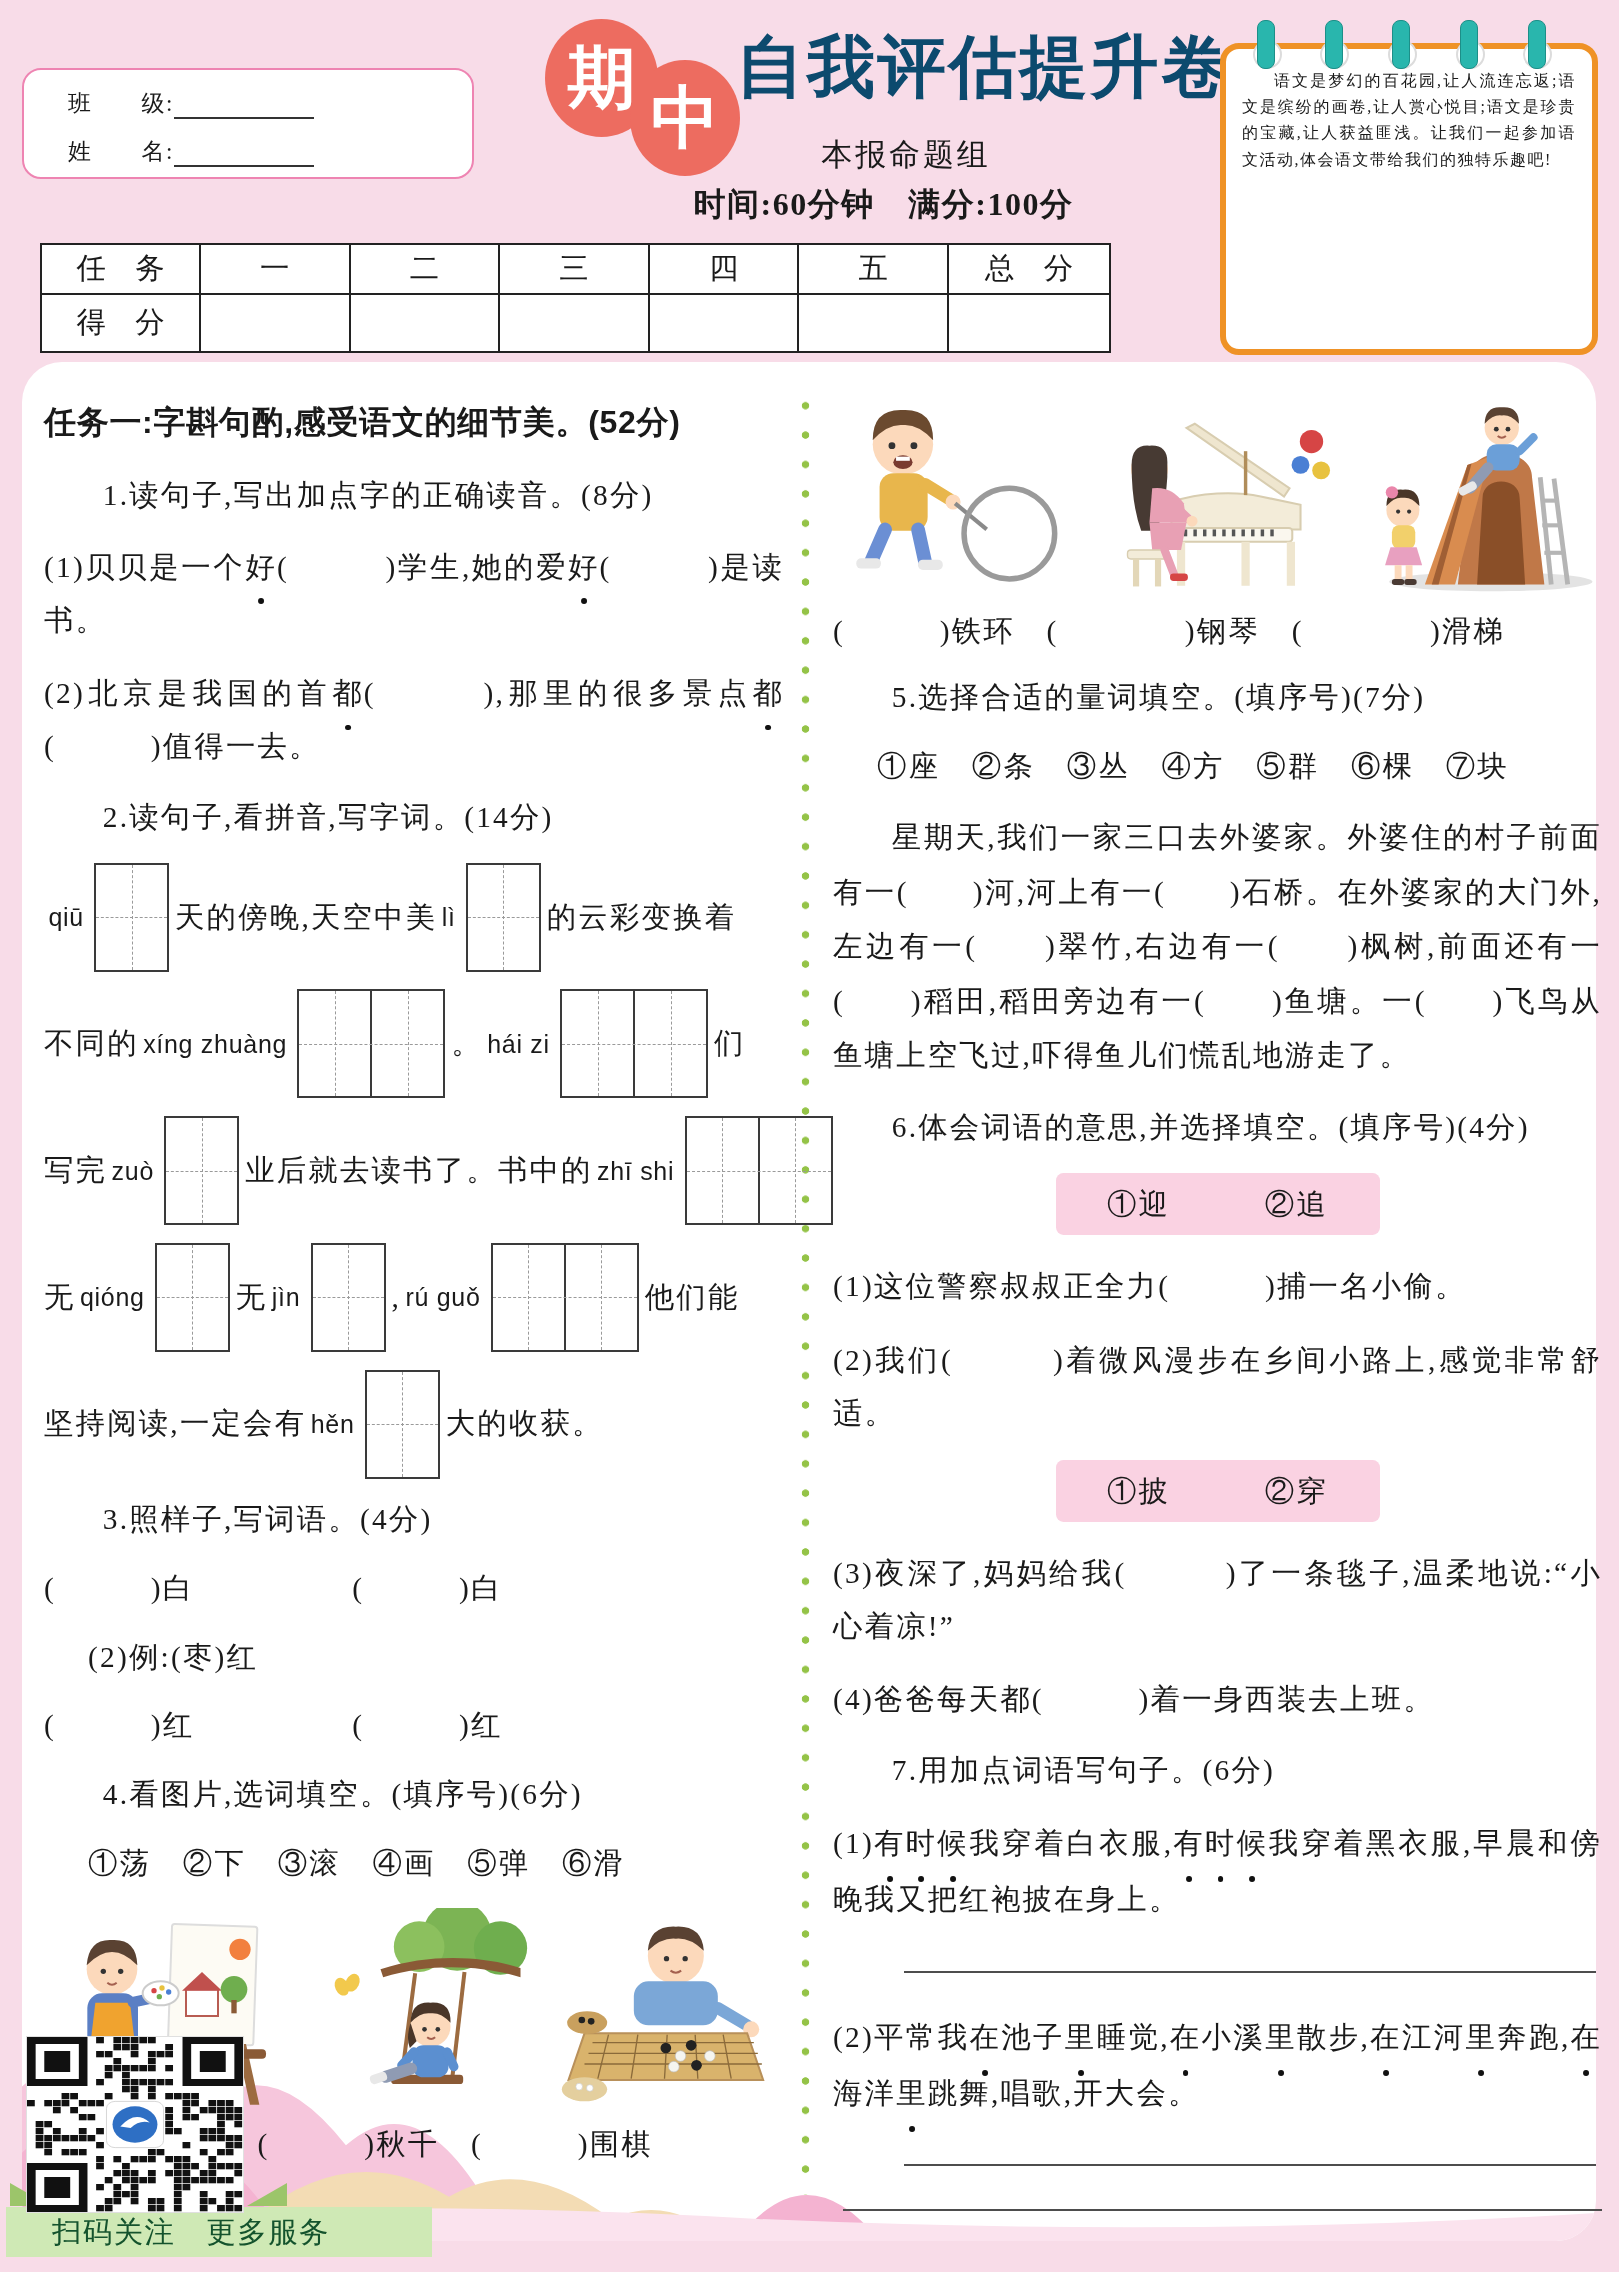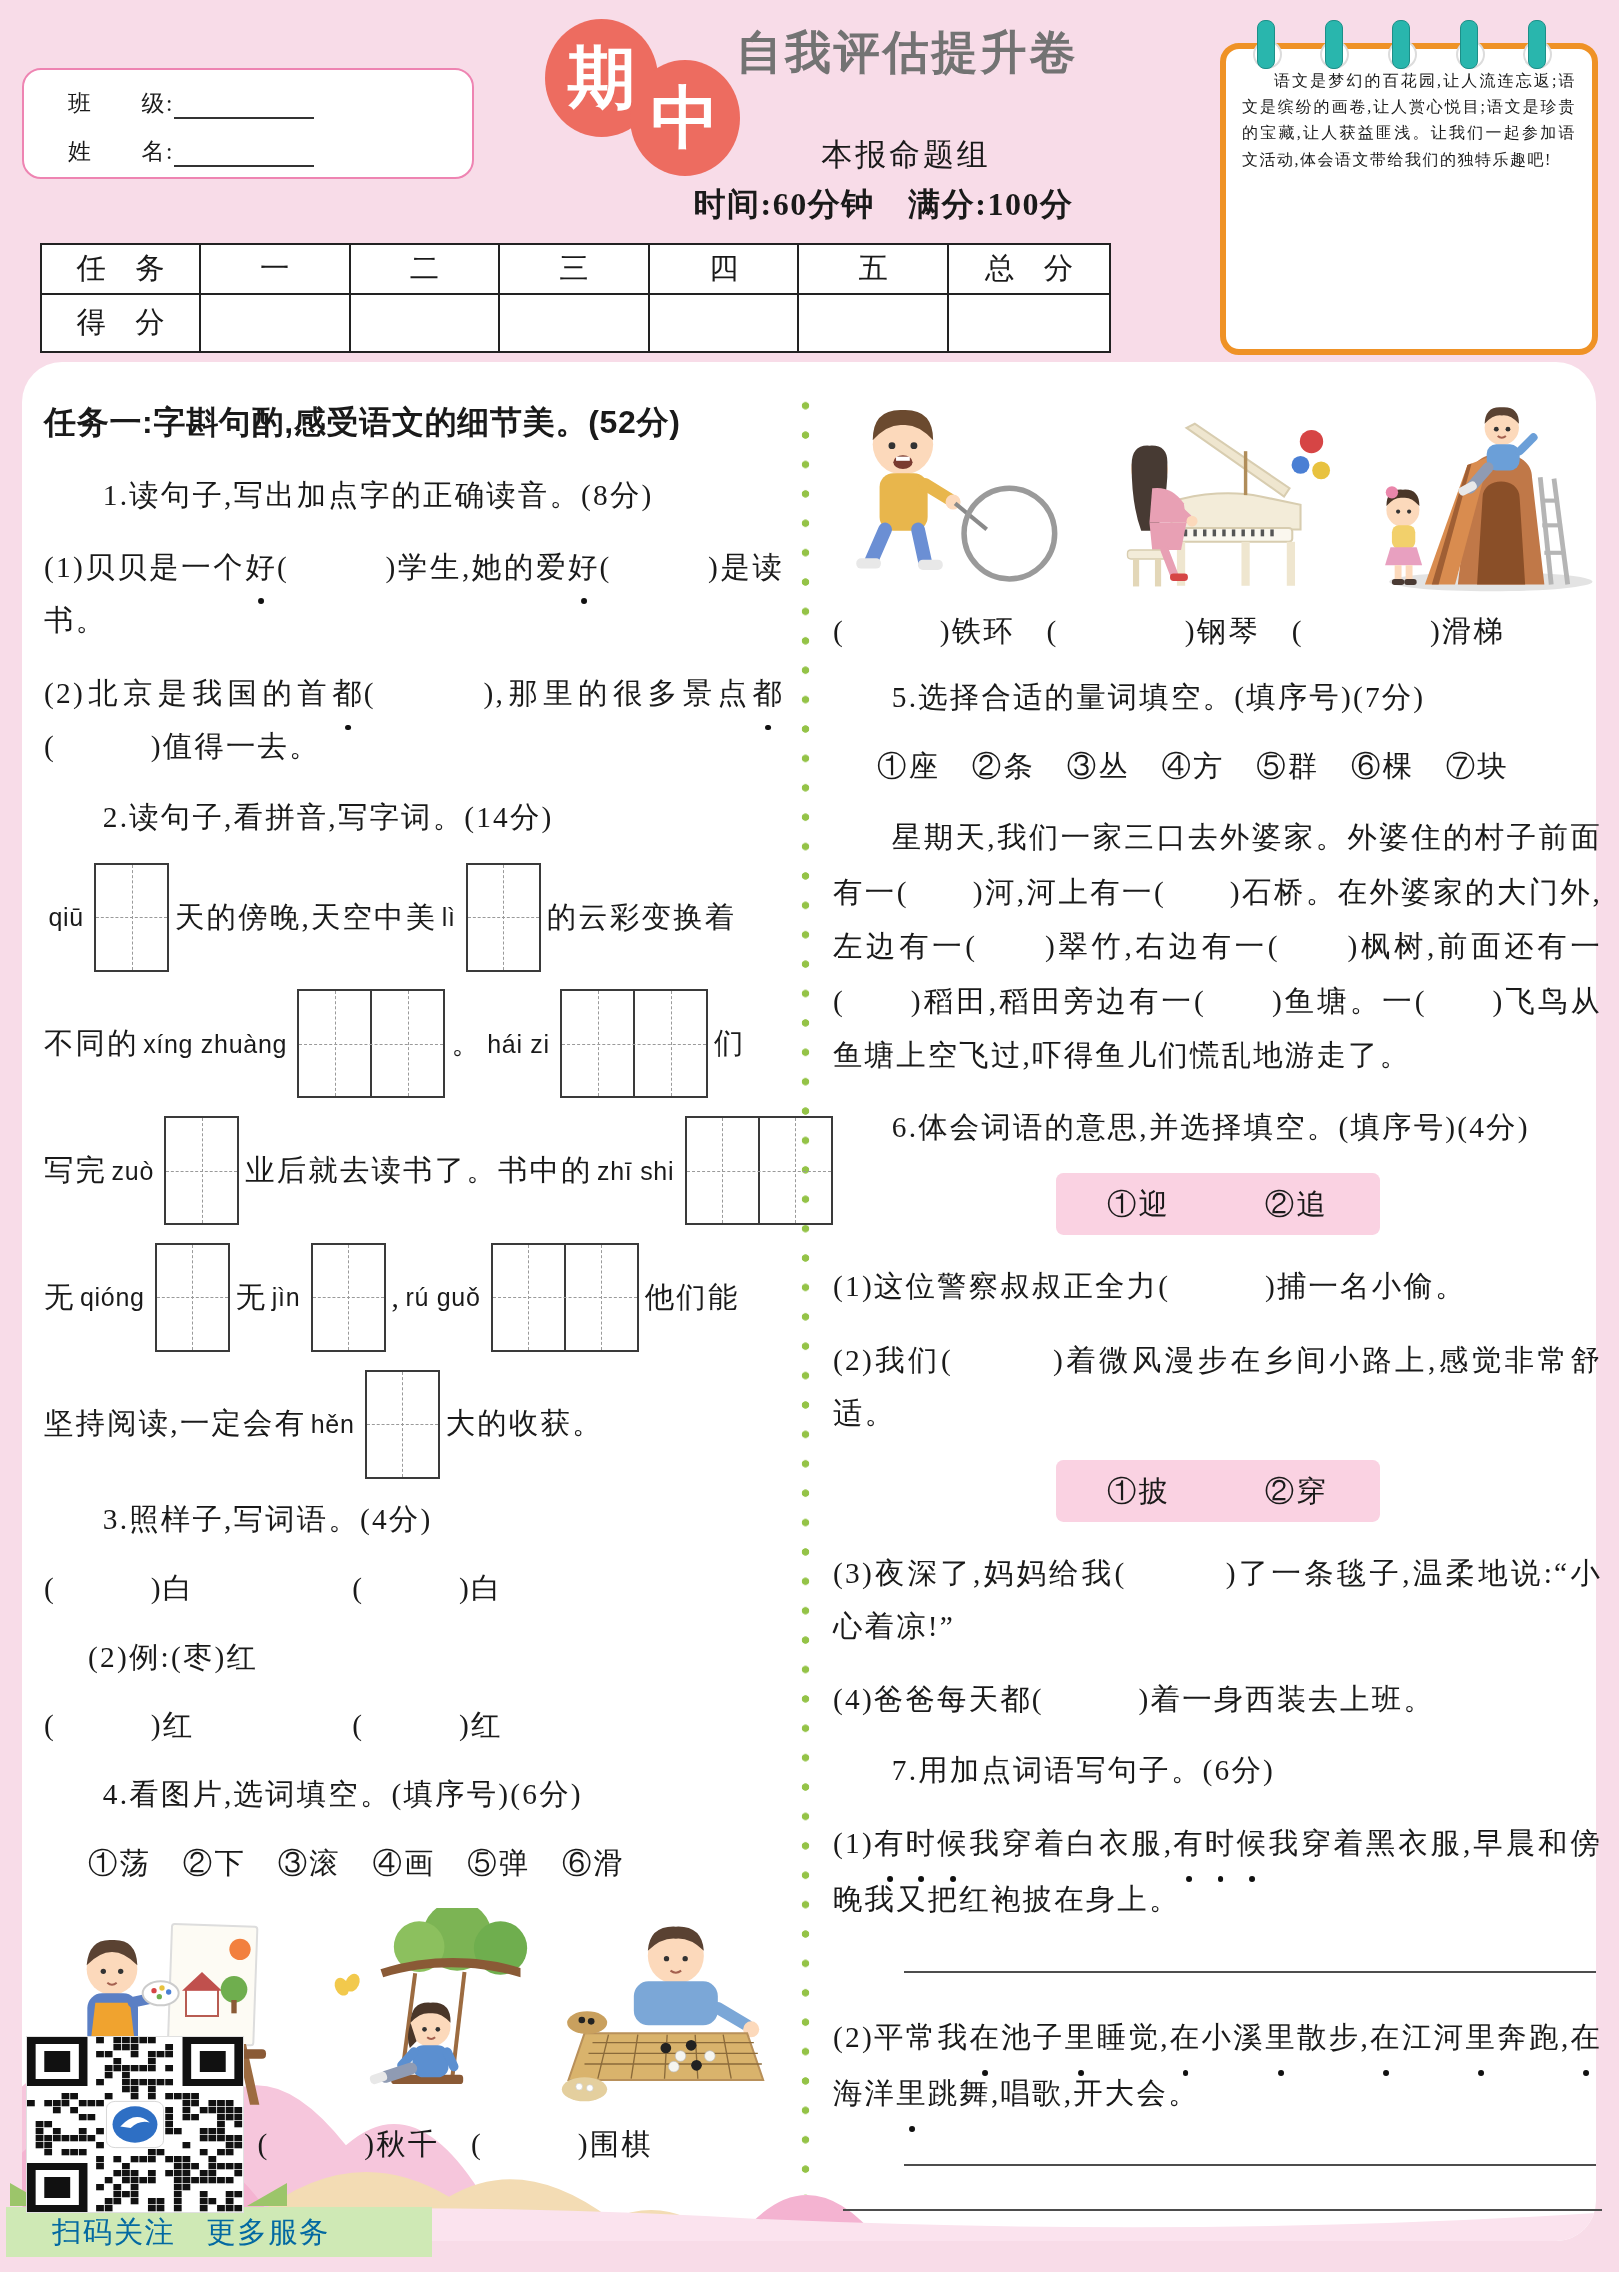--- a/index.html
+++ b/index.html
@@ -10,21 +10,21 @@
   .name-box{position:absolute;left:22px;top:68px;width:448px;height:107px;background:#fff;border:2.9px solid #ee84b2;border-radius:19px;}
   .name-box .row{margin:17.7px 0 0 44px;font-size:23px;letter-spacing:1.5px;}
   .uline{display:inline-block;width:140px;border-bottom:2.2px solid #333;height:25px;vertical-align:bottom;}
 
   .badge-circle{position:absolute;border-radius:50%;background:#ed6c60;color:#fff;display:flex;align-items:center;justify-content:center;
     font-family:"Liberation Sans","DejaVu Sans",sans-serif;font-weight:bold;font-size:68px;}
   .bc1{left:545px;top:19px;width:113px;height:118px;}
   .bc2{left:630px;top:60px;width:110px;height:116px;}
 
   .exam-title{position:absolute;left:736px;top:22px;width:471px;font-family:"Liberation Sans","DejaVu Sans",sans-serif;
-    font-weight:bold;font-size:46px;color:#737373;letter-spacing:2.9px;white-space:nowrap;}
+    font-weight:bold;font-size:68px;color:#0c4a6e;letter-spacing:2.9px;white-space:nowrap;}
   .byline{position:absolute;left:663px;top:134px;width:486px;text-align:center;font-size:31px;letter-spacing:2.9px;}
   .exam-info{position:absolute;left:626px;top:183px;width:515px;text-align:center;font-size:32px;font-weight:bold;letter-spacing:1.5px;}
 
   .note-box{position:absolute;left:1220px;top:43px;width:378px;height:312px;background:#fff;border:6.6px solid #ef9226;border-radius:19px;box-sizing:border-box;}
   .pinhole{position:absolute;width:25px;height:25px;border-radius:50%;background:#fff;border:2.2px solid #dcdcdc;top:-8.8px;}
   .pin{position:absolute;width:16px;height:47px;border-radius:8px;background:#29b6ad;border:1.5px solid #1d8f88;top:-29.4px;}
   .note-text{padding:19px 16px 7.4px;font-size:16px;line-height:1.64;letter-spacing:1.5px;text-indent:2em;text-align:justify;}
 
   
   .score-table{position:absolute;left:40px;top:243px;width:1071px;border-collapse:collapse;background:#fff;
@@ -73,21 +73,21 @@
   .wline{border-bottom:2.2px solid #4d4d4d;height:0;margin:43px 5.9px 37px 71px;}
   .wline.full{margin-left:10.3px;margin-right:0;}
 
   
   .hills{position:absolute;left:0;bottom:0;width:1574px;height:265px;border-radius:0 0 40px 40px;overflow:hidden;pointer-events:none;}
 
   
   .qr-block{position:absolute;left:26px;top:2036px;width:218px;height:177px;background:#fff;border:1.5px solid #e0e0e0;box-sizing:border-box;z-index:6;}
   .qr-block svg{width:100%;height:100%;}
   .banner{position:absolute;left:5.9px;top:2207px;width:426px;height:50px;background:#cfe9b5;z-index:5;
-    font-family:"Liberation Sans","DejaVu Sans",sans-serif;font-size:29.4px;color:#0369a1;line-height:50px;padding-left:46px;box-sizing:border-box;letter-spacing:1.5px;}
+    font-family:"Liberation Sans","DejaVu Sans",sans-serif;font-size:29.4px;color:#14532d;line-height:50px;padding-left:46px;box-sizing:border-box;letter-spacing:1.5px;}
   .banner::before{content:'';position:absolute;top:-23.6px;left:4.4px;border-right:40px solid transparent;border-bottom:23.6px solid #9cc56a;}
   .banner::after{content:'';position:absolute;top:-23.6px;left:241px;border-left:40px solid transparent;border-bottom:23.6px solid #9cc56a;}
 </style>
 </head>
 <body>
 
 <div class="page">
 
   <div class="name-box">
     <div class="row"><span>班　　级:</span><span class="uline"></span></div>

